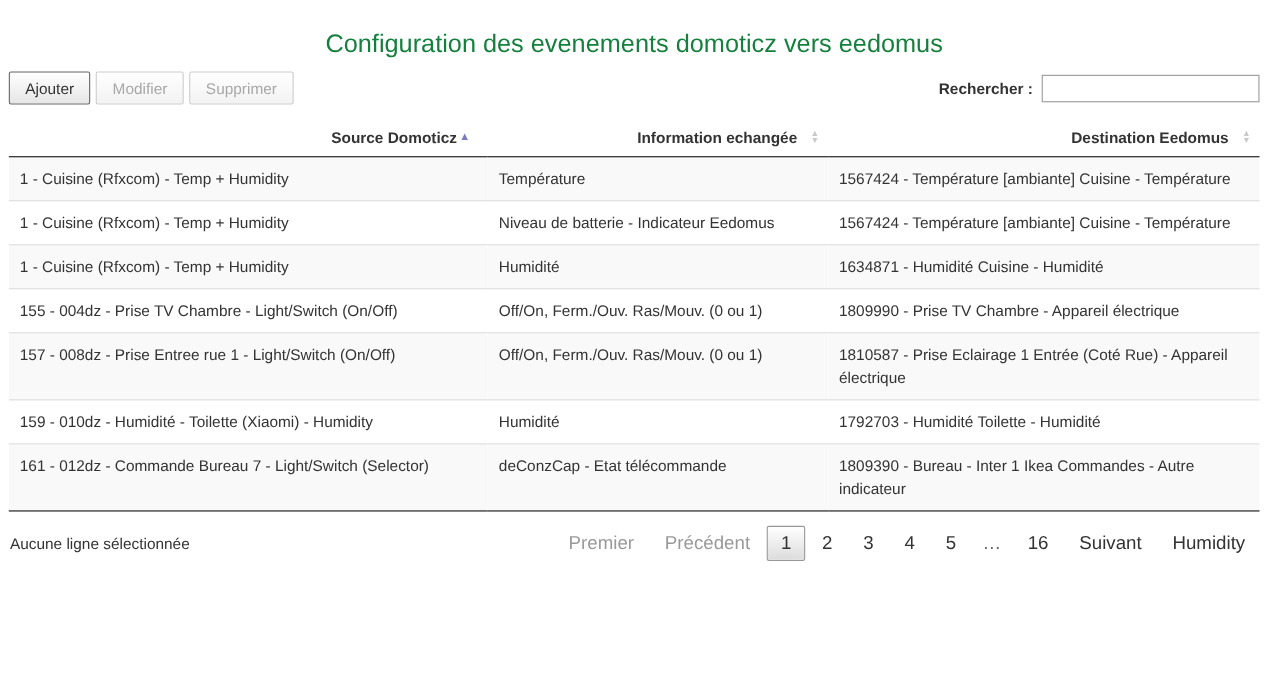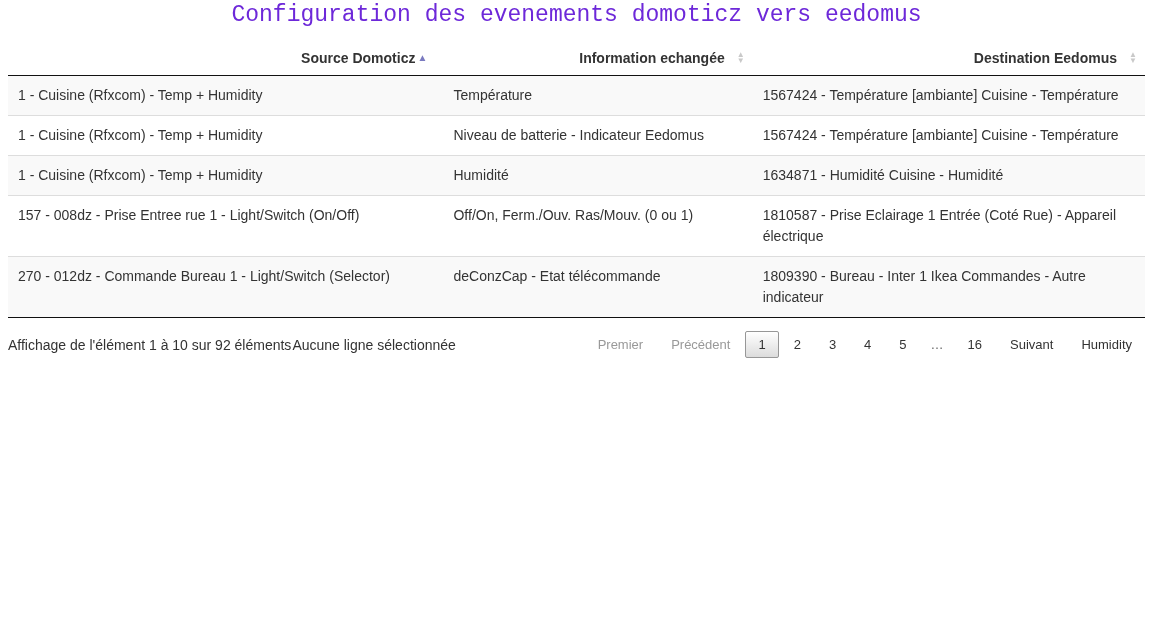--- a/index.html
+++ b/index.html
@@ -10,23 +10,22 @@
     color: #333;
     font-family: "Liberation Sans", "DejaVu Sans", sans-serif;
     overflow: hidden;
   }
   .page { padding: 0 14px 0 8px; }
 
   .title {
     text-align: center;
     font-size: 23px;
     font-weight: 400;
-    color: #6d28d9;
-    margin: 2px 0 12px 0;
-    font-family: Liberation Mono, monospace;
+    color: #15803d;
+    margin: 26px 0 12px 0;
   }
 
   .toolbar {
     display: flex;
     align-items: center;
     justify-content: space-between;
     margin-top: 2px;
   }
   .btn-group { display: flex; gap: 5px; }
   .btn {
@@ -119,21 +118,21 @@
     display: flex;
     align-items: center;
     margin-top: 13px;
     font-size: 14px;
   }
   .selection-text { margin-left: 1px; }
   .pagination {
     margin-left: auto;
     display: flex;
     align-items: center;
-    font-size: 13px;
+    font-size: 17px;
   }
   .page-btn {
     padding: 6px 13px;
     margin-left: 2px;
     color: #333;
     cursor: pointer;
     white-space: nowrap;
   }
   .page-btn.disabled { color: #999; cursor: default; }
   .page-btn.ellipsis { color: #666; cursor: default; padding: 6px 9px; }
@@ -144,20 +143,31 @@
     padding: 5px 12px;
   }
 </style>
 </head>
 <body>
 
 <div class="page">
 
   <h1 class="title">Configuration des evenements domoticz vers eedomus</h1>
 
+  <div class="toolbar">
+    <div class="btn-group">
+      <button class="btn">Ajouter</button>
+      <button class="btn disabled">Modifier</button>
+      <button class="btn disabled">Supprimer</button>
+    </div>
+    <label class="search">
+      <span>Rechercher :</span>
+      <input type="text" value="" style="">
+    </label>
+  </div>
 
   <table class="events">
     <colgroup>
         <col class="c1">
         <col class="c2">
         <col class="c3">
       </colgroup>
     <thead>
       <tr>
         <th>
@@ -190,34 +200,43 @@
           <td>1 - Cuisine (Rfxcom) - Temp + Humidity</td>
           <td>Niveau de batterie - Indicateur Eedomus</td>
           <td>1567424 - Température [ambiante] Cuisine - Température</td>
         </tr>
         <tr>
           <td>1 - Cuisine (Rfxcom) - Temp + Humidity</td>
           <td>Humidité</td>
           <td>1634871 - Humidité Cuisine - Humidité</td>
         </tr>
         <tr>
+          <td>155 - 004dz - Prise TV Chambre - Light/Switch (On/Off)</td>
+          <td>Off/On, Ferm./Ouv. Ras/Mouv. (0 ou 1)</td>
+          <td>1809990 - Prise TV Chambre - Appareil électrique</td>
+        </tr>
+        <tr>
           <td>157 - 008dz - Prise Entree rue 1 - Light/Switch (On/Off)</td>
           <td>Off/On, Ferm./Ouv. Ras/Mouv. (0 ou 1)</td>
           <td>1810587 - Prise Eclairage 1 Entrée (Coté Rue) - Appareil électrique</td>
         </tr>
         <tr>
-          <td>270 - 012dz - Commande Bureau 1 - Light/Switch (Selector)</td>
+          <td>159 - 010dz - Humidité - Toilette (Xiaomi) - Humidity</td>
+          <td>Humidité</td>
+          <td>1792703 - Humidité Toilette - Humidité</td>
+        </tr>
+        <tr>
+          <td>161 - 012dz - Commande Bureau 7 - Light/Switch (Selector)</td>
           <td>deConzCap - Etat télécommande</td>
           <td>1809390 - Bureau - Inter 1 Ikea Commandes - Autre indicateur</td>
         </tr>
       </tbody>
   </table>
 
   <div class="footer-bar">
-    <span class="info-text">Affichage de l'élément 1 à 10 sur 92 éléments</span>
     <span class="selection-text">Aucune ligne sélectionnée</span>
     <div class="pagination">
         <span class="page-btn disabled">Premier</span>
         <span class="page-btn disabled">Précédent</span>
         <span class="page-btn current">1</span>
         <span class="page-btn">2</span>
         <span class="page-btn">3</span>
         <span class="page-btn">4</span>
         <span class="page-btn">5</span>
         <span class="page-btn ellipsis">…</span>

